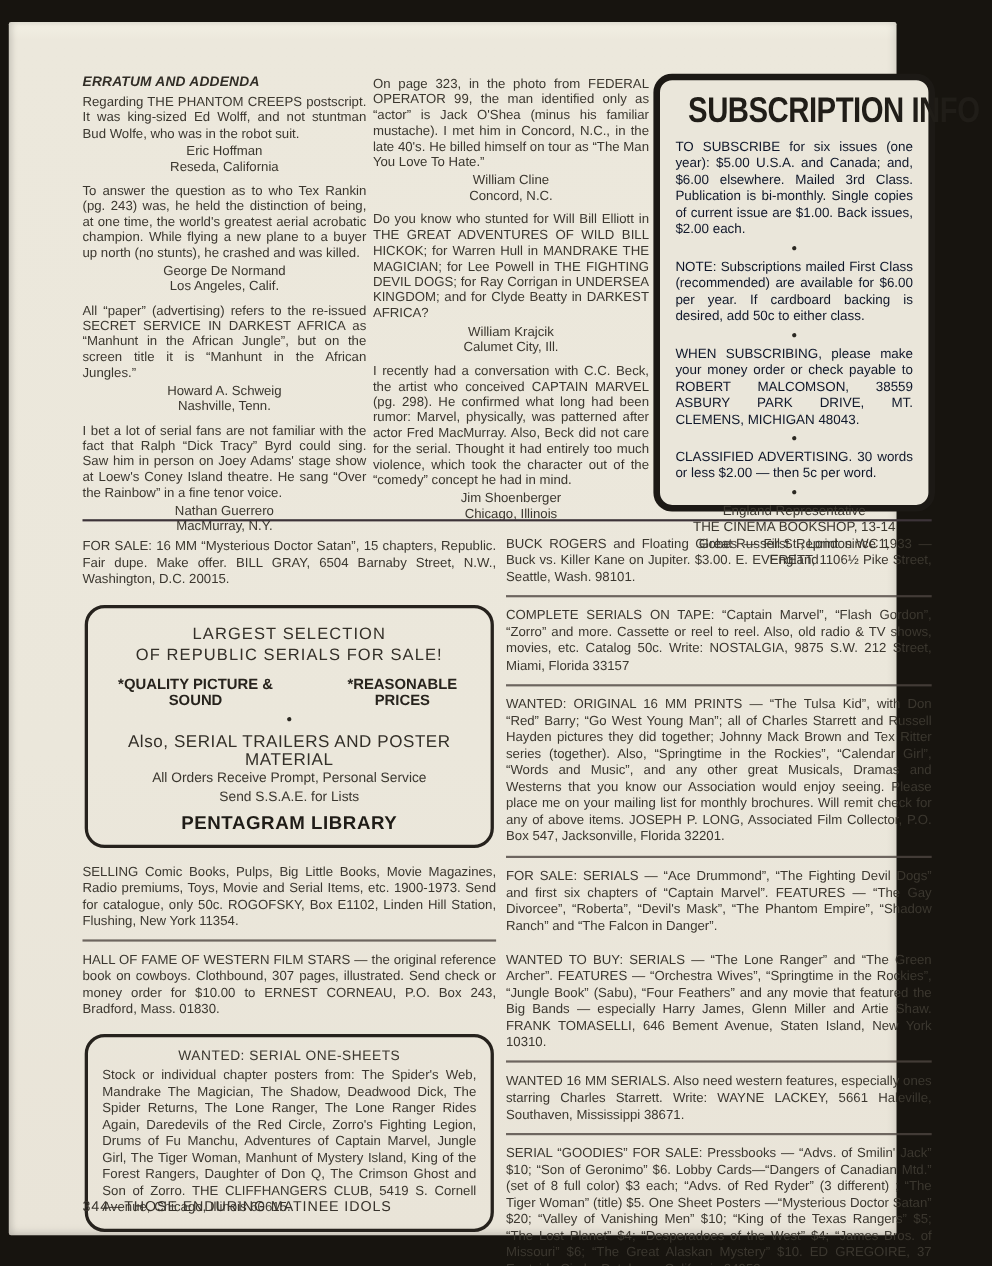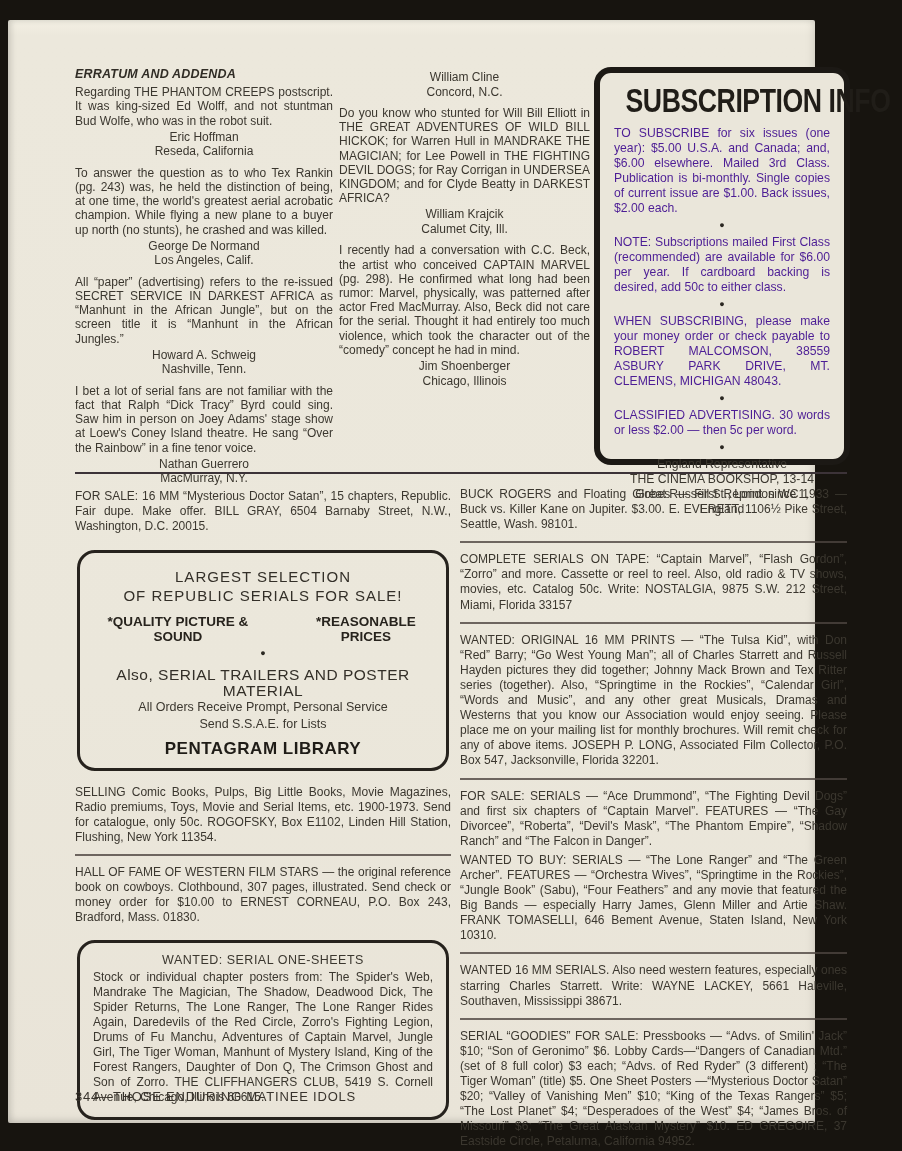--- a/index.html
+++ b/index.html
@@ -36,34 +36,34 @@
     border: 6px solid #1c1915; border-radius: 17px;
     background: #eae6da; padding: 10px 14px 8px;
   }
   .subbox .title-wrap { text-align: left; margin: 2px 0 8px; }
   .subbox .title {
     display: inline-block; font-size: 29px; font-weight: bold;
     letter-spacing: -0.5px; color: #201d18;
     transform: scaleX(0.92) scaleY(1.12); transform-origin: center;
     white-space: nowrap;
   }
-  .subbox p { font-size: 12.2px; line-height: 15px; text-align: justify; color: #4c1d95; }
+  .subbox p { font-size: 12.2px; line-height: 15px; text-align: justify; color: #0f172a; }
   .bullet-sep { text-align: center; font-size: 9px; line-height: 13px; margin: 3px 0; color: #2b2822; }
   .england { text-align: center; font-size: 12.2px; line-height: 15px; margin-top: 2px; }
   
   .main-divider {
     position: absolute; left: 67px; top: 452px; width: 772px; height: 2px;
     background: #3c3338;
   }
   
   .cls-col { position: absolute; font-size: 12px; line-height: 15.1px; }
   .cls-left  { left: 67px;  top: 469px; width: 376px; }
   .cls-right { left: 452px; top: 467px; width: 387px; }
   .ad { text-align: justify; margin-bottom: 9px; }
-  .ad p + p { margin-top: 4px; }
+  .ad p + p { margin-top: 16px; }
   .rule { height: 2px; background: #4d4540; margin: 8px 0 9px; opacity: .8; }
   
   .adbox {
     border: 3px solid #26221d; border-radius: 18px;
     padding: 14px 12px 12px; margin: 16px 2px 14px;
     text-align: center;
   }
   .pentagram .big { font-size: 15px; letter-spacing: 1px; line-height: 19px; color: #332f28; }
   .pentagram .features {
     display: flex; justify-content: flex-start; gap: 34px;
@@ -109,20 +109,21 @@
       <div>Nashville, Tenn.</div>
     </div>
     <p class="body">I bet a lot of serial fans are not familiar with the fact that Ralph “Dick Tracy” Byrd could sing. Saw him in person on Joey Adams' stage show at Loew's Coney Island theatre. He sang “Over the Rainbow” in a fine tenor voice.</p>
     <div class="sig">
       <div>Nathan Guerrero</div>
       <div>MacMurray, N.Y.</div>
     </div>
   </section>
 
   <section class="letters-col col2">
+    <p class="body">On page 323, in the photo from FEDERAL OPERATOR 99, the man identified only as “actor” is Jack O'Shea (minus his familiar mustache). I met him in Concord, N.C., in the late 40's. He billed himself on tour as “The Man You Love To Hate.”</p>
     <div class="sig">
       <div>William Cline</div>
       <div>Concord, N.C.</div>
     </div>
     <p class="body">Do you know who stunted for Will Bill Elliott in THE GREAT ADVENTURES OF WILD BILL HICKOK; for Warren Hull in MANDRAKE THE MAGICIAN; for Lee Powell in THE FIGHTING DEVIL DOGS; for Ray Corrigan in UNDERSEA KINGDOM; and for Clyde Beatty in DARKEST AFRICA?</p>
     <div class="sig">
       <div>William Krajcik</div>
       <div>Calumet City, Ill.</div>
     </div>
     <p class="body">I recently had a conversation with C.C. Beck, the artist who conceived CAPTAIN MARVEL (pg. 298). He confirmed what long had been rumor: Marvel, physically, was patterned after actor Fred MacMurray. Also, Beck did not care for the serial. Thought it had entirely too much violence, which took the character out of the “comedy” concept he had in mind.</p>

